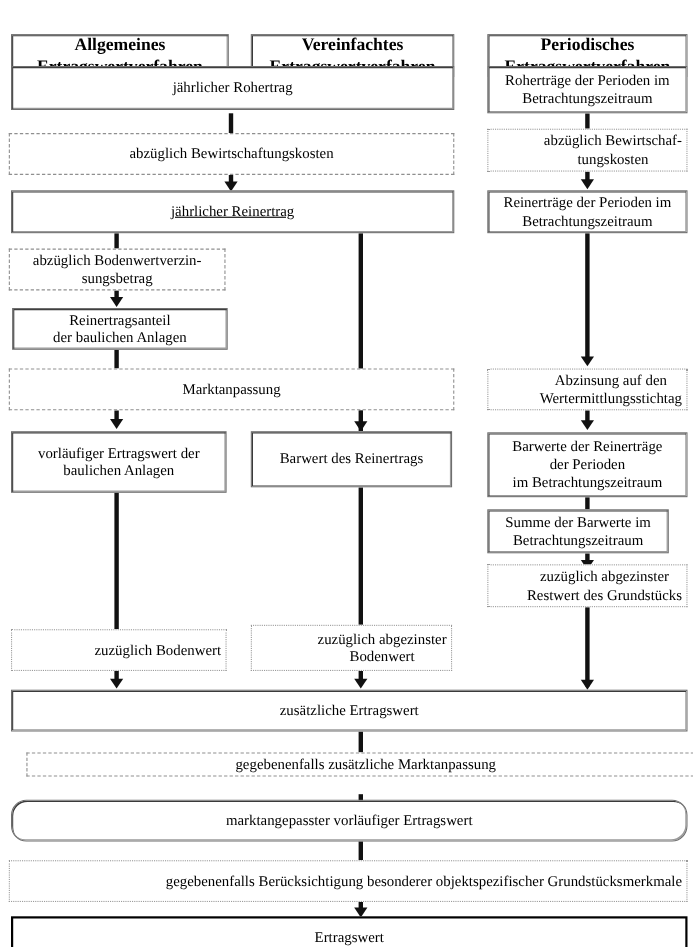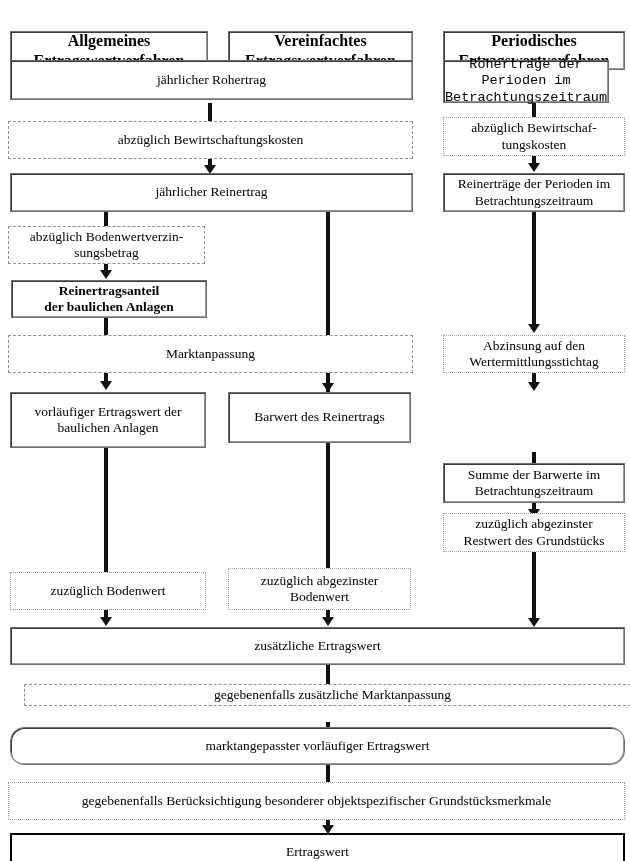--- a/index.html
+++ b/index.html
@@ -36,20 +36,21 @@
   .node.solid {
     border: 1.5px solid #6e6e6e;
     box-shadow: inset 1px 1px 0 #3a3a3a, inset -1px -1px 0 #9a9a9a;
   }
   .node.dashed {
     border: 1.4px dashed #8f8f8f;
     align-items: center;
   }
   .node.dotted {
     border: 1.4px dotted #9a9a9a;
+    justify-content: flex-end;
   }
   .node.header {
     font-weight: bold;
     font-size: 16px;
     margin-top: 24px;
   }
   .node.final {
     border: 2.2px solid #000000;
     box-shadow: none;
   }
@@ -92,21 +93,21 @@
 
   <div class="node solid header" style="left:443px; top:7px; width:182px; height:39px;">
     <span class="txt">Periodisches
 Ertragswertverfahren</span>
   </div>
 
   <div class="node solid" style="left:10px; top:60px; width:403px; height:40px;">
     <span class="txt">jährlicher Rohertrag</span>
   </div>
 
-  <div class="node solid" style="left:443px; top:60px; width:166px; height:43px;font-family:Liberation Mono, monospace;">
+  <div class="node solid" style="left:443px; top:60px; width:182px; height:43px;">
     <span class="txt">Roherträge der Perioden im
 Betrachtungszeitraum</span>
   </div>
 
   <div class="conn" style="left:208px; top:103px; height:18px;"></div>
 
   <div class="conn" style="left:532px; top:103px; height:14px;"></div>
 
   <div class="node dashed" style="left:8px; top:121px; width:405px; height:38px;">
     <span class="txt">abzüglich Bewirtschaftungskosten</span>
@@ -116,21 +117,21 @@
     <span class="txt">abzüglich Bewirtschaf-
 tungskosten</span>
   </div>
 
   <div class="conn" style="left:208px; top:159px; height:9px;"></div>
   <div class="arrowhead" style="left:204px; top:165px;"></div>
 
   <div class="conn" style="left:532px; top:156px; height:10px;"></div>
   <div class="arrowhead" style="left:528px; top:163px;"></div>
 
-  <div class="node solid" style="left:10px; top:173px; width:403px; height:39px;">
+  <div class="node solid" style="left:10px; top:173px; width:403px; height:39px;text-decoration:underline;">
     <span class="txt">jährlicher Reinertrag</span>
   </div>
 
   <div class="node solid" style="left:443px; top:173px; width:182px; height:39px;">
     <span class="txt">Reinerträge der Perioden im
 Betrachtungszeitraum</span>
   </div>
 
   <div class="conn" style="left:104px; top:212px; height:14px;"></div>
 
@@ -141,21 +142,21 @@
   <div class="arrowhead" style="left:528px; top:324px;"></div>
 
   <div class="node dashed" style="left:8px; top:226px; width:197px; height:38px;">
     <span class="txt">abzüglich Bodenwertverzin-
 sungsbetrag</span>
   </div>
 
   <div class="conn" style="left:104px; top:264px; height:9px;"></div>
   <div class="arrowhead" style="left:100px; top:270px;"></div>
 
-  <div class="node solid" style="left:11px; top:280px; width:196px; height:38px;font-weight:bold;">
+  <div class="node solid" style="left:11px; top:280px; width:196px; height:38px;">
     <span class="txt">Reinertragsanteil
 der baulichen Anlagen</span>
   </div>
 
   <div class="conn" style="left:104px; top:318px; height:17px;"></div>
 
   <div class="node dashed" style="left:8px; top:335px; width:405px; height:38px;">
     <span class="txt">Marktanpassung</span>
   </div>
 
@@ -172,28 +173,33 @@
 
   <div class="node solid" style="left:10px; top:392px; width:196px; height:56px;">
     <span class="txt">vorläufiger Ertragswert der
 baulichen Anlagen</span>
   </div>
 
   <div class="node solid" style="left:228px; top:392px; width:183px; height:51px;">
     <span class="txt">Barwert des Reinertrags</span>
   </div>
 
+  <div class="node solid" style="left:443px; top:393px; width:182px; height:59px;">
+    <span class="txt">Barwerte der Reinerträge
+der Perioden
+im Betrachtungszeitraum</span>
+  </div>
 
   <div class="conn" style="left:104px; top:443px; height:129px;"></div>
 
   <div class="conn" style="left:326px; top:443px; height:125px;"></div>
 
   <div class="conn" style="left:532px; top:452px; height:11px;"></div>
 
-  <div class="node solid" style="left:443px; top:463px; width:182px; height:40px;">
+  <div class="node solid" style="left:443px; top:463px; width:165px; height:40px;">
     <span class="txt">Summe der Barwerte im
 Betrachtungszeitraum</span>
   </div>
 
   <div class="conn" style="left:532px; top:503px; height:9px;"></div>
   <div class="arrowhead" style="left:528px; top:509px;"></div>
 
   <div class="node dotted" style="left:443px; top:513px; width:182px; height:39px;">
     <span class="txt">zuzüglich abgezinster
 Restwert des Grundstücks</span>

